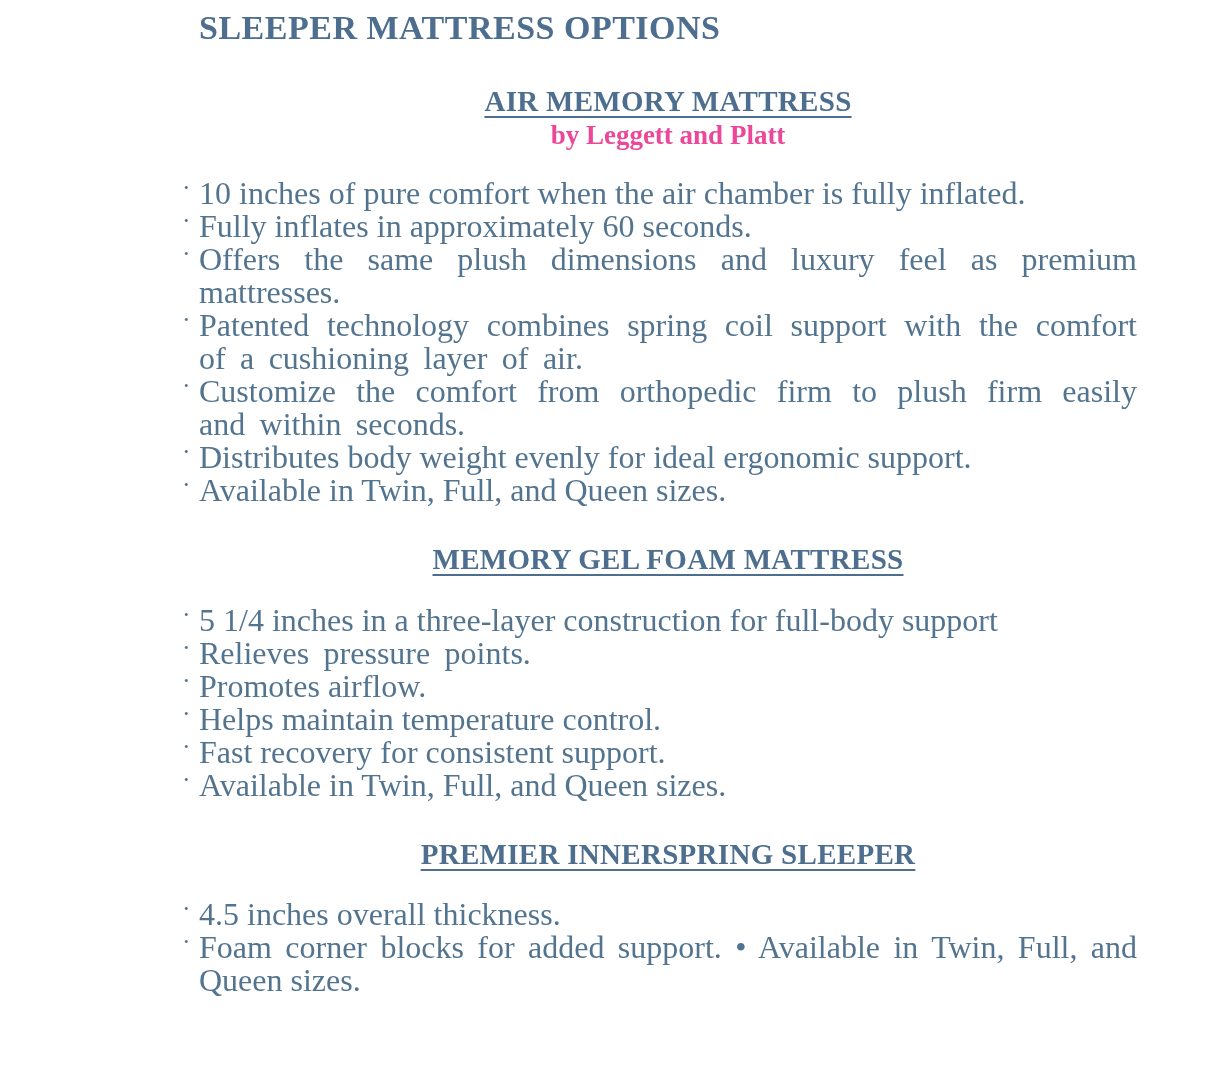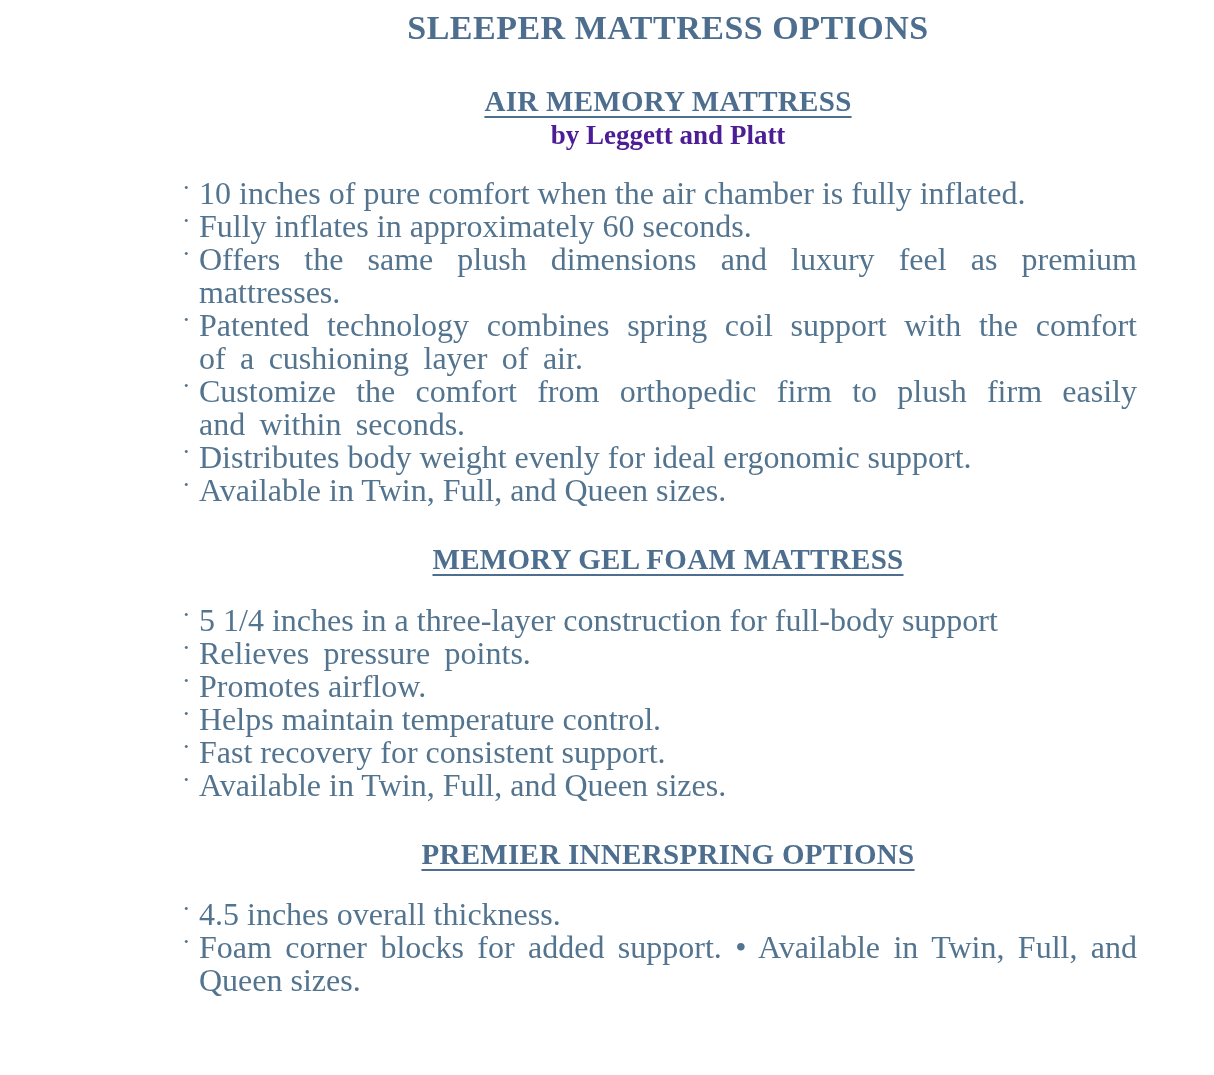--- a/index.html
+++ b/index.html
@@ -13,21 +13,21 @@
     font-family: "Liberation Serif", serif;
     color: #53748f;
     overflow: hidden;
   }
   .page {
     padding: 8px 77px 8px 199px; 
   }
   h1.doc-title {
     font-size: 34px;
     font-weight: bold;
-    text-align: center;
+    text-align: left;
     margin: 0;
     line-height: 1.2;
     color: #4d6e8e;
     letter-spacing: 0.5px;
   }
   h2.sec-heading {
     font-size: 29px;
     font-weight: bold;
     text-align: center;
     margin: 34px 0 0 0;
@@ -39,21 +39,21 @@
     text-decoration: underline;
     text-decoration-thickness: 2px;
     text-underline-offset: 5px;
   }
   h3.sec-subheading {
     font-size: 27px;
     font-weight: bold;
     text-align: center;
     margin: 0;
     line-height: 1.2;
-    color: #4c1d95;
+    color: #ec4899;
   }
   ul.bullets {
     list-style: none;
     margin: 26px 0 0 0;
     padding: 0;
   }
   ul.bullets li {
     position: relative;
     font-size: 32px;
     line-height: 33px;
@@ -107,21 +107,21 @@
       <li>Relieves pressure points.</li>
       <li>Promotes airflow.</li>
       <li>Helps maintain temperature control.</li>
       <li>Fast recovery for consistent support.</li>
       <li>Available in Twin, Full, and Queen sizes.</li>
     </ul>
   </section>
 
   <section>
     <h2 class="sec-heading">
-      <span class="u">PREMIER INNERSPRING OPTIONS</span>
+      <span class="u">PREMIER INNERSPRING SLEEPER</span>
     </h2>
     <ul class="bullets" id="list-premier">
       <li>4.5 inches overall thickness.</li>
       <li>Foam corner blocks for added support. • Available in Twin, Full, and Queen sizes.</li>
     </ul>
   </section>
 
 </div>
 
 </body></html>

